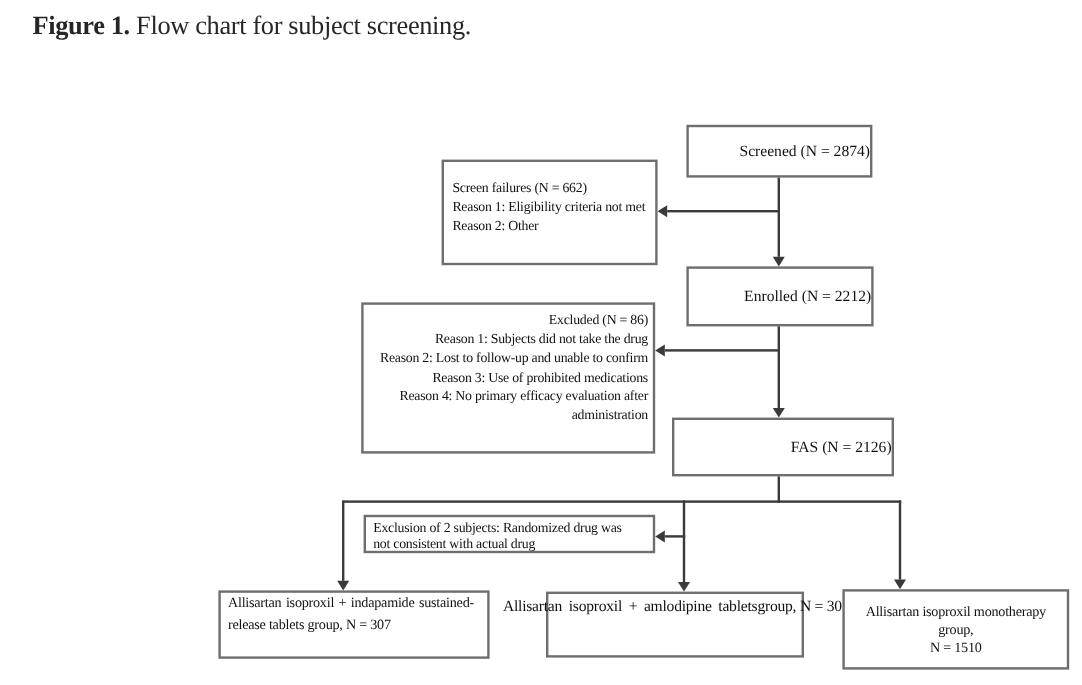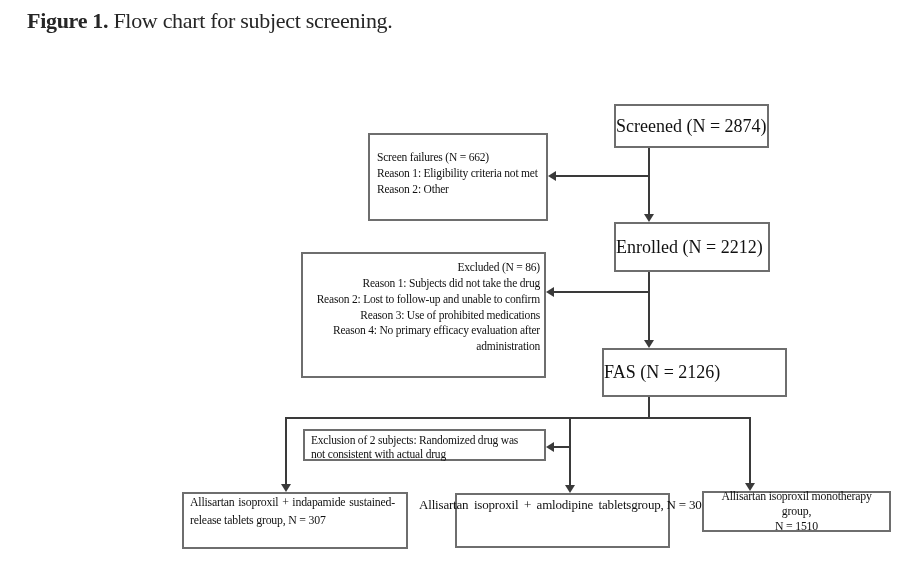--- a/index.html
+++ b/index.html
@@ -14,35 +14,35 @@
 
   
   .fig-title{position:absolute;left:27px;top:8px;font-family:Liberation Serif, serif;
              font-size:22px;letter-spacing:-0.3px;color:var(--title);white-space:nowrap;}
   .fig-label{font-weight:700;}
 
   
   .node{position:absolute;box-sizing:border-box;border:2px solid var(--box-border);
         background:#fff;color:var(--text);
         font-family:"Liberation Serif","DejaVu Serif",serif;}
-  .center{display:flex;align-items:center;justify-content:flex-start;font-size:18px;margin-left:42px;}
+  .center{display:flex;align-items:center;justify-content:flex-end;font-size:13px;}
   .multi{font-size:11.5px;line-height:1.38;letter-spacing:-0.2px;padding:5px 4px 4px 7px;}
   .ln{white-space:nowrap;}
 
   #n-screened {left:572px;top:104px;width:155px;height:44px;}
   #n-failures {left:368px;top:133px;width:180px;height:88px;padding-top:15px;}
   #n-enrolled {left:572px;top:222px;width:156px;height:50px;}
   #n-excluded {left:301px;top:252px;width:245px;height:126px;padding-top:6px;text-align:right;}
   #n-fas      {left:560px;top:348px;width:185px;height:49px;}
   #n-exclusion2{left:303px;top:429px;width:243px;height:32px;padding:2px 4px 2px 6px;line-height:1.25;}
   #n-group1   {left:182px;top:492px;width:226px;height:57px;display:flex;flex-direction:column;
                justify-content:flex-start;padding:0 4px 0 6px;font-size:11.8px;line-height:1.5;}
   #n-group2   {left:455px;top:493px;width:215px;height:55px;display:flex;flex-direction:row;
                justify-content:center;padding:0 4px 0 6px;font-size:13px;line-height:1.5;}
-  #n-group3   {left:702px;top:491px;width:189px;height:41px;display:flex;flex-direction:column;
+  #n-group3   {left:702px;top:491px;width:189px;height:67px;display:flex;flex-direction:column;
                justify-content:center;align-items:center;text-align:center;
                font-size:11.8px;line-height:1.3;padding:0 2px;}
   #n-group1 .ln:first-child{word-spacing:1px;}
   #n-group2 .ln:first-child{word-spacing:2.5px;}
   #n-excluded .ln:nth-child(6){word-spacing:2px;}
 
   
   .vl{position:absolute;width:2px;background:var(--line);}
   .hl{position:absolute;height:2px;background:var(--line);}
   .ad{position:absolute;width:0;height:0;border-left:5px solid transparent;

